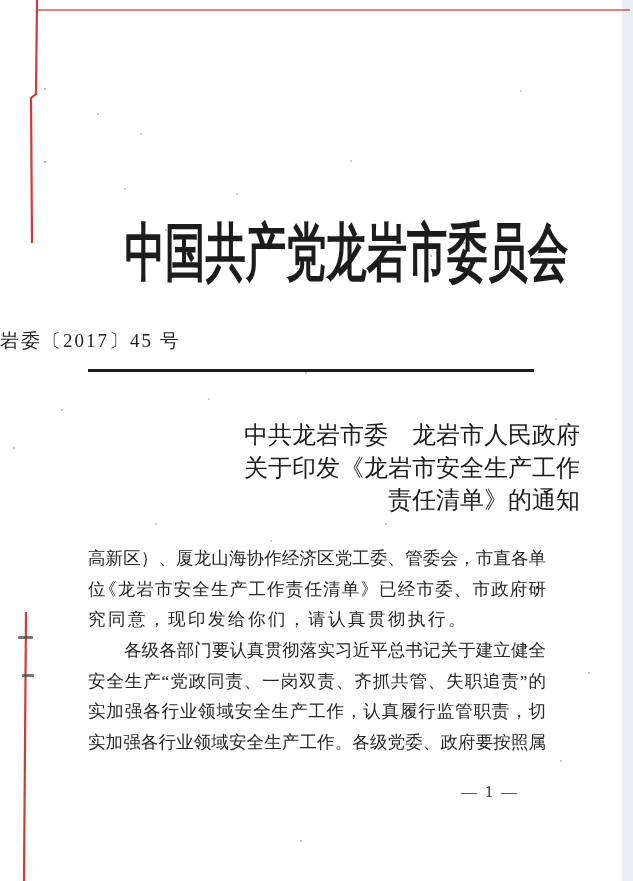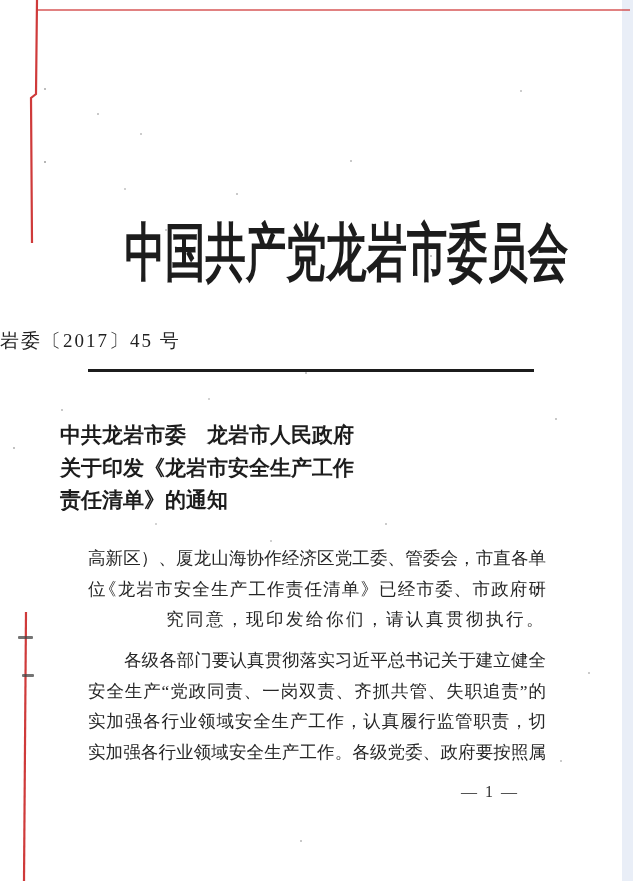--- a/index.html
+++ b/index.html
@@ -59,36 +59,36 @@
     position:absolute;top:330px;left:0;width:633px;
     font-size:19px;line-height:22px;
     letter-spacing:2px;color:#222;
   }
   .rule{
     position:absolute;top:369px;left:88px;width:446px;height:2.5px;
     background:var(--ink);
   }
   .doc-title{
     position:absolute;top:419px;left:60px;width:520px;
-    text-align:left;font-weight:bold;
-    font-size:21px;line-height:32.5px;color:var(--ink);
+    text-align:right;font-weight:normal;
+    font-size:24px;line-height:32.5px;color:var(--ink);
   }
   .body-block{
     position:absolute;top:543px;left:88px;width:458px;
     font-size:17.5px;line-height:30.7px;color:var(--body-ink);
   }
   .bline{height:30.7px;white-space:nowrap;}
   .jst{
     white-space:normal;
     text-align:justify;
     text-align-last:justify;
   }
   .ind-half{text-indent:11px;}
-  .ind-2em{text-indent:36px;margin-top:10px;}
-  .loose{letter-spacing:2.5px;text-align:right;}
+  .ind-2em{text-indent:36px;}
+  .loose{letter-spacing:2.5px;}
   .page-number{
     position:absolute;top:783px;left:430px;width:120px;
     text-align:center;font-size:16px;letter-spacing:2px;color:#333;
   }
 </style>
 </head>
 <body>
 
 <div class="page">
 

